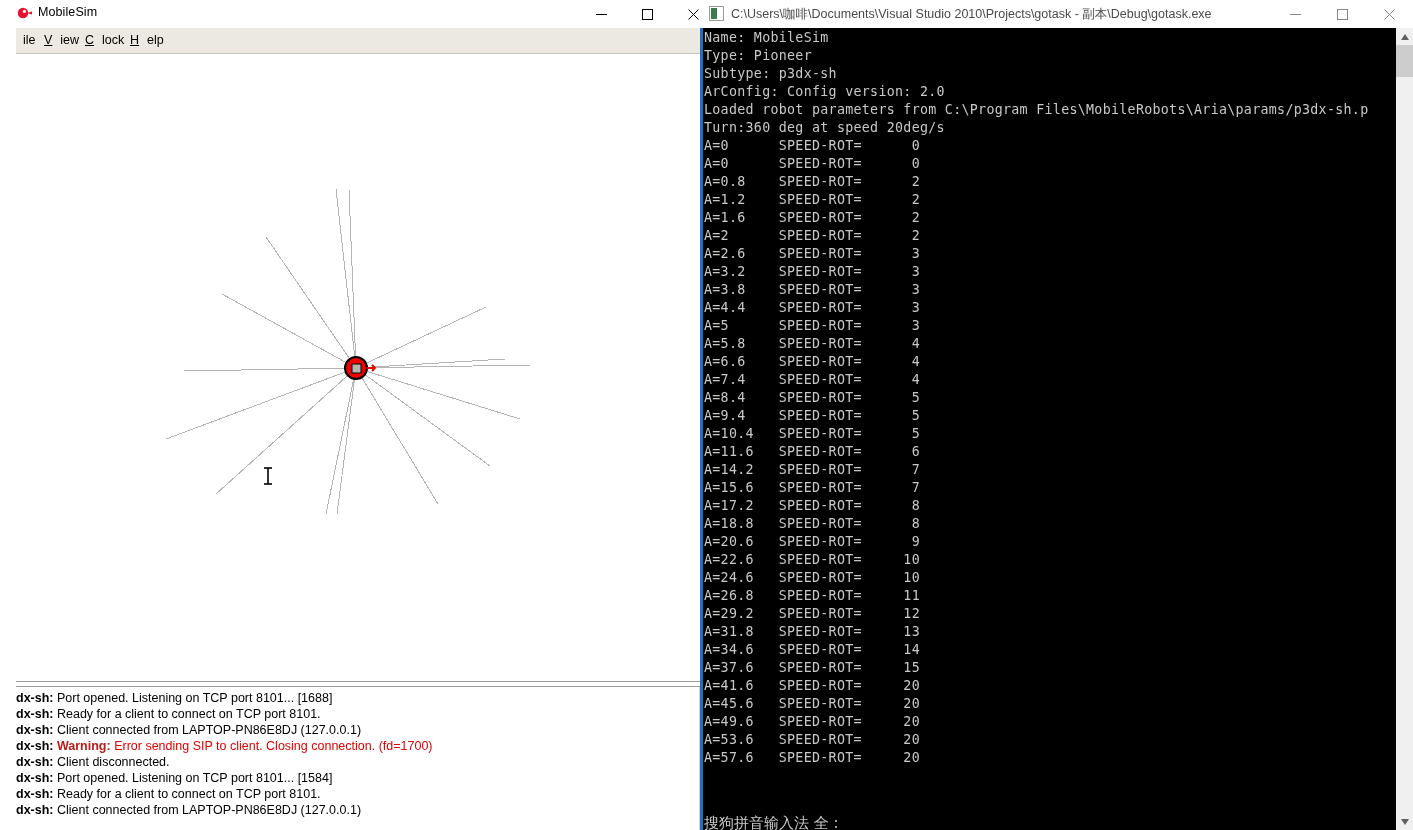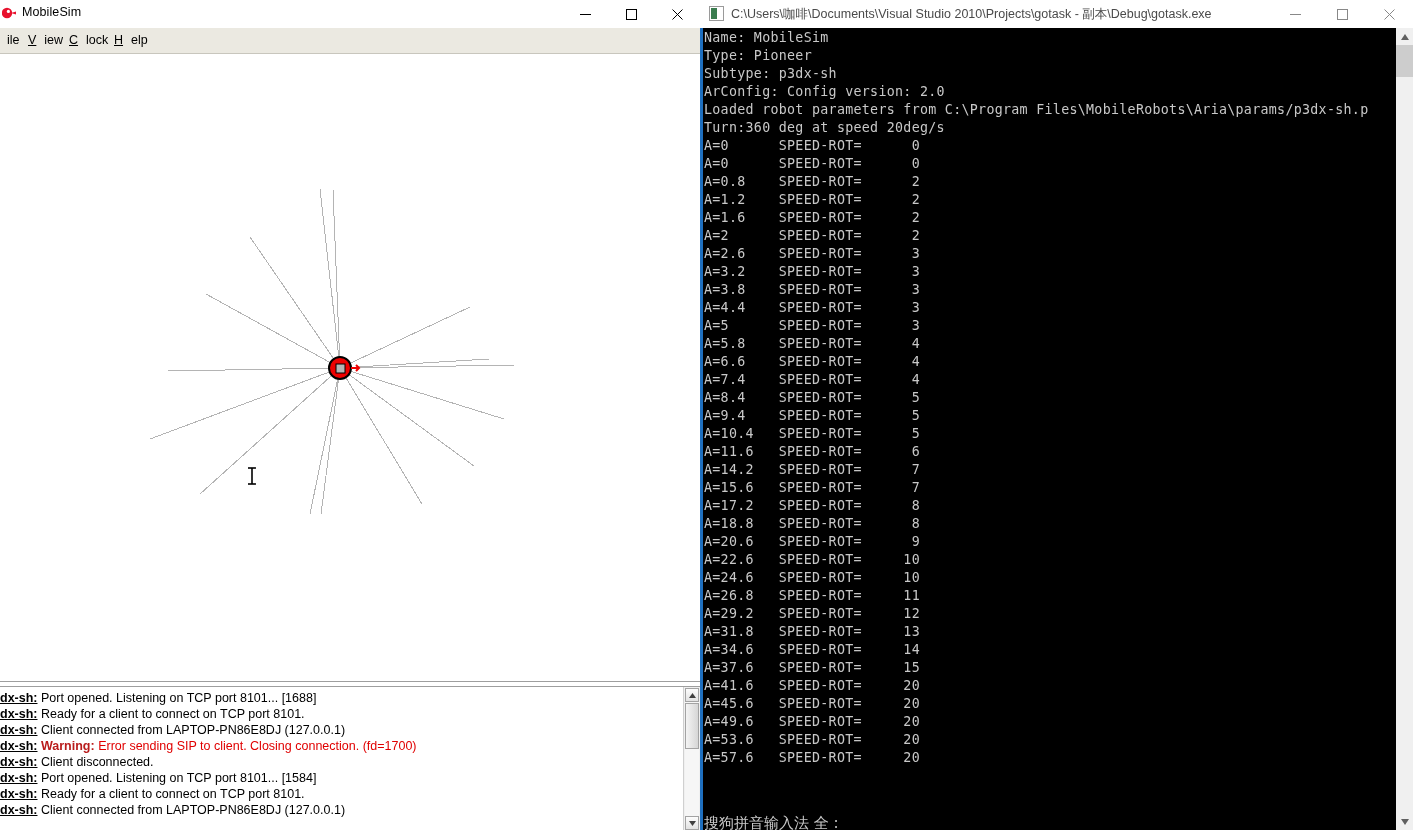--- a/index.html
+++ b/index.html
@@ -12,21 +12,21 @@
     height: 830px;
     position: relative;
     overflow: hidden;
     font-family: "Liberation Sans", sans-serif;
     font-size: 12px;
   }
 
   
   #mobilesim-window {
     position: absolute;
-    left: 0; top: 0;
+    left: 16px; top: 0;
     width: 700px;
     height: 830px;
     background: #ffffff;
     box-sizing: border-box;
     overflow: hidden;
   }
 
   .ms-titlebar {
     position: absolute;
     left: 0; top: 0;
@@ -122,21 +122,21 @@
     width: 684px;
     padding: 0;
   }
   .ms-logline {
     font-size: 12.5px;
     line-height: 16px;
     color: #000000;
     white-space: nowrap;
     padding-left: 0px;
   }
-  .ms-logline .pfx { font-weight: bold; text-decoration: underline; }
+  .ms-logline .pfx { font-weight: bold; }
   .ms-logline .warn { font-weight: bold; color: #b91c1c; }
   .ms-logline .warnmsg { color: #e00000; }
 
   
   .cls-scroll {
     position: absolute;
     right: 0; top: 0;
     width: 16px;
     height: 144px;
     background: #f0f0f0;

